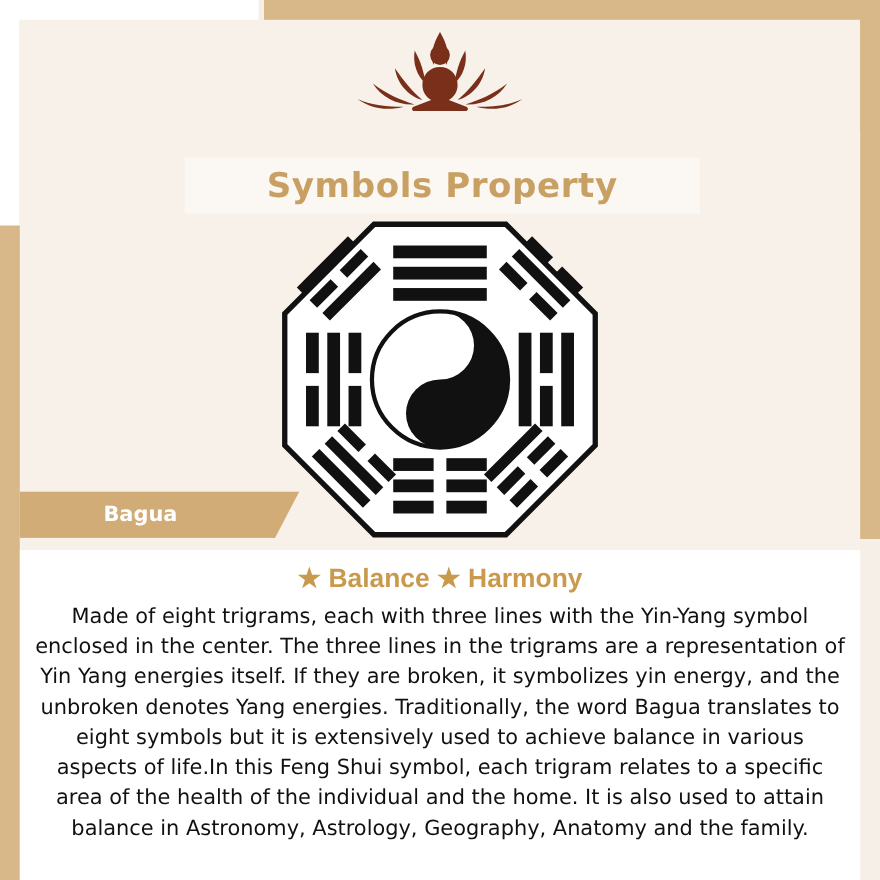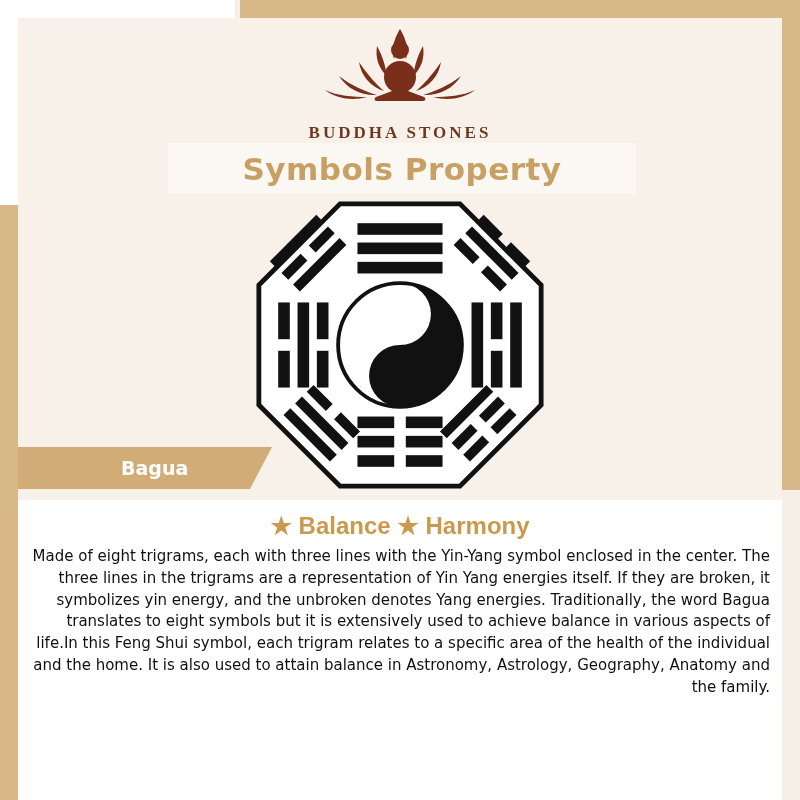--- a/index.html
+++ b/index.html
@@ -139,21 +139,21 @@
     width: 232px;
     height: 42px;
     background: #d2ac77;
     display: flex;
     align-items: center;
   }
   .ribbon .ribbon-label {
     color: #ffffff;
     font-size: 19px;
     font-weight: bold;
-    padding-left: 103px;
+    padding-left: 76px;
     font-family: "DejaVu Sans", sans-serif;
   }
   .ribbon-notch {
     position: absolute;
     left: 250px;
     top: 447px;
     width: 0;
     height: 0;
     border-top: 42px solid #d2ac77;
     border-right: 22px solid transparent;
@@ -175,25 +175,25 @@
     font-size: 24px;
     font-weight: bold;
     color: #c99a4e;
     font-family: Liberation Sans, sans-serif;
     margin: 2px 0 6px 0;
     white-space: nowrap;
   }
   .tagline .star { color: #c99a4e; }
   .tagline .word { color: #c99a4e; }
   .body-text {
-    font-size: 15px;
+    font-size: 19px;
     line-height: 1.45;
     color: #111111;
     font-family: "DejaVu Sans", sans-serif;
-    text-align: right;
+    text-align: center;
   }
 </style>
 </head>
 <body>
 
 <div class="page">
 
   <div class="paper"></div>
   <div class="corner-tr"></div>
   <div class="corner-tr2"></div>
@@ -219,21 +219,20 @@
         <path d="M44 38 c2 14 12 25 25 29 c-9 -8 -16 -16 -25 -29 z"></path>
         <path d="M126 38 c-2 14 -12 25 -25 29 c9 -8 16 -16 25 -29 z"></path>
 
         <path d="M24 52 c8 13 23 20 38 19 c-13 -4 -25 -9 -38 -19 z"></path>
         <path d="M146 52 c-8 13 -23 20 -38 19 c13 -4 25 -9 38 -19 z"></path>
 
         <path d="M10 66 c12 9 28 11 42 7 c-15 0 -29 -1 -42 -7 z"></path>
         <path d="M160 66 c-12 9 -28 11 -42 7 c15 0 29 -1 42 -7 z"></path>
       </g>
     </svg>
-    <div class="logo-text">BUDDHA STONES</div>
   </div>
 
   <div class="title-bar">
     <span class="title">Symbols Property</span>
   </div>
 
   <div class="bagua-area">
     <svg width="290" height="290" viewBox="0 0 300 300">
 
       <polygon points="88,4 212,4 296,88 296,212 212,296 88,296 4,212 4,88" fill="#ffffff" stroke="#111111" stroke-width="5"></polygon>

